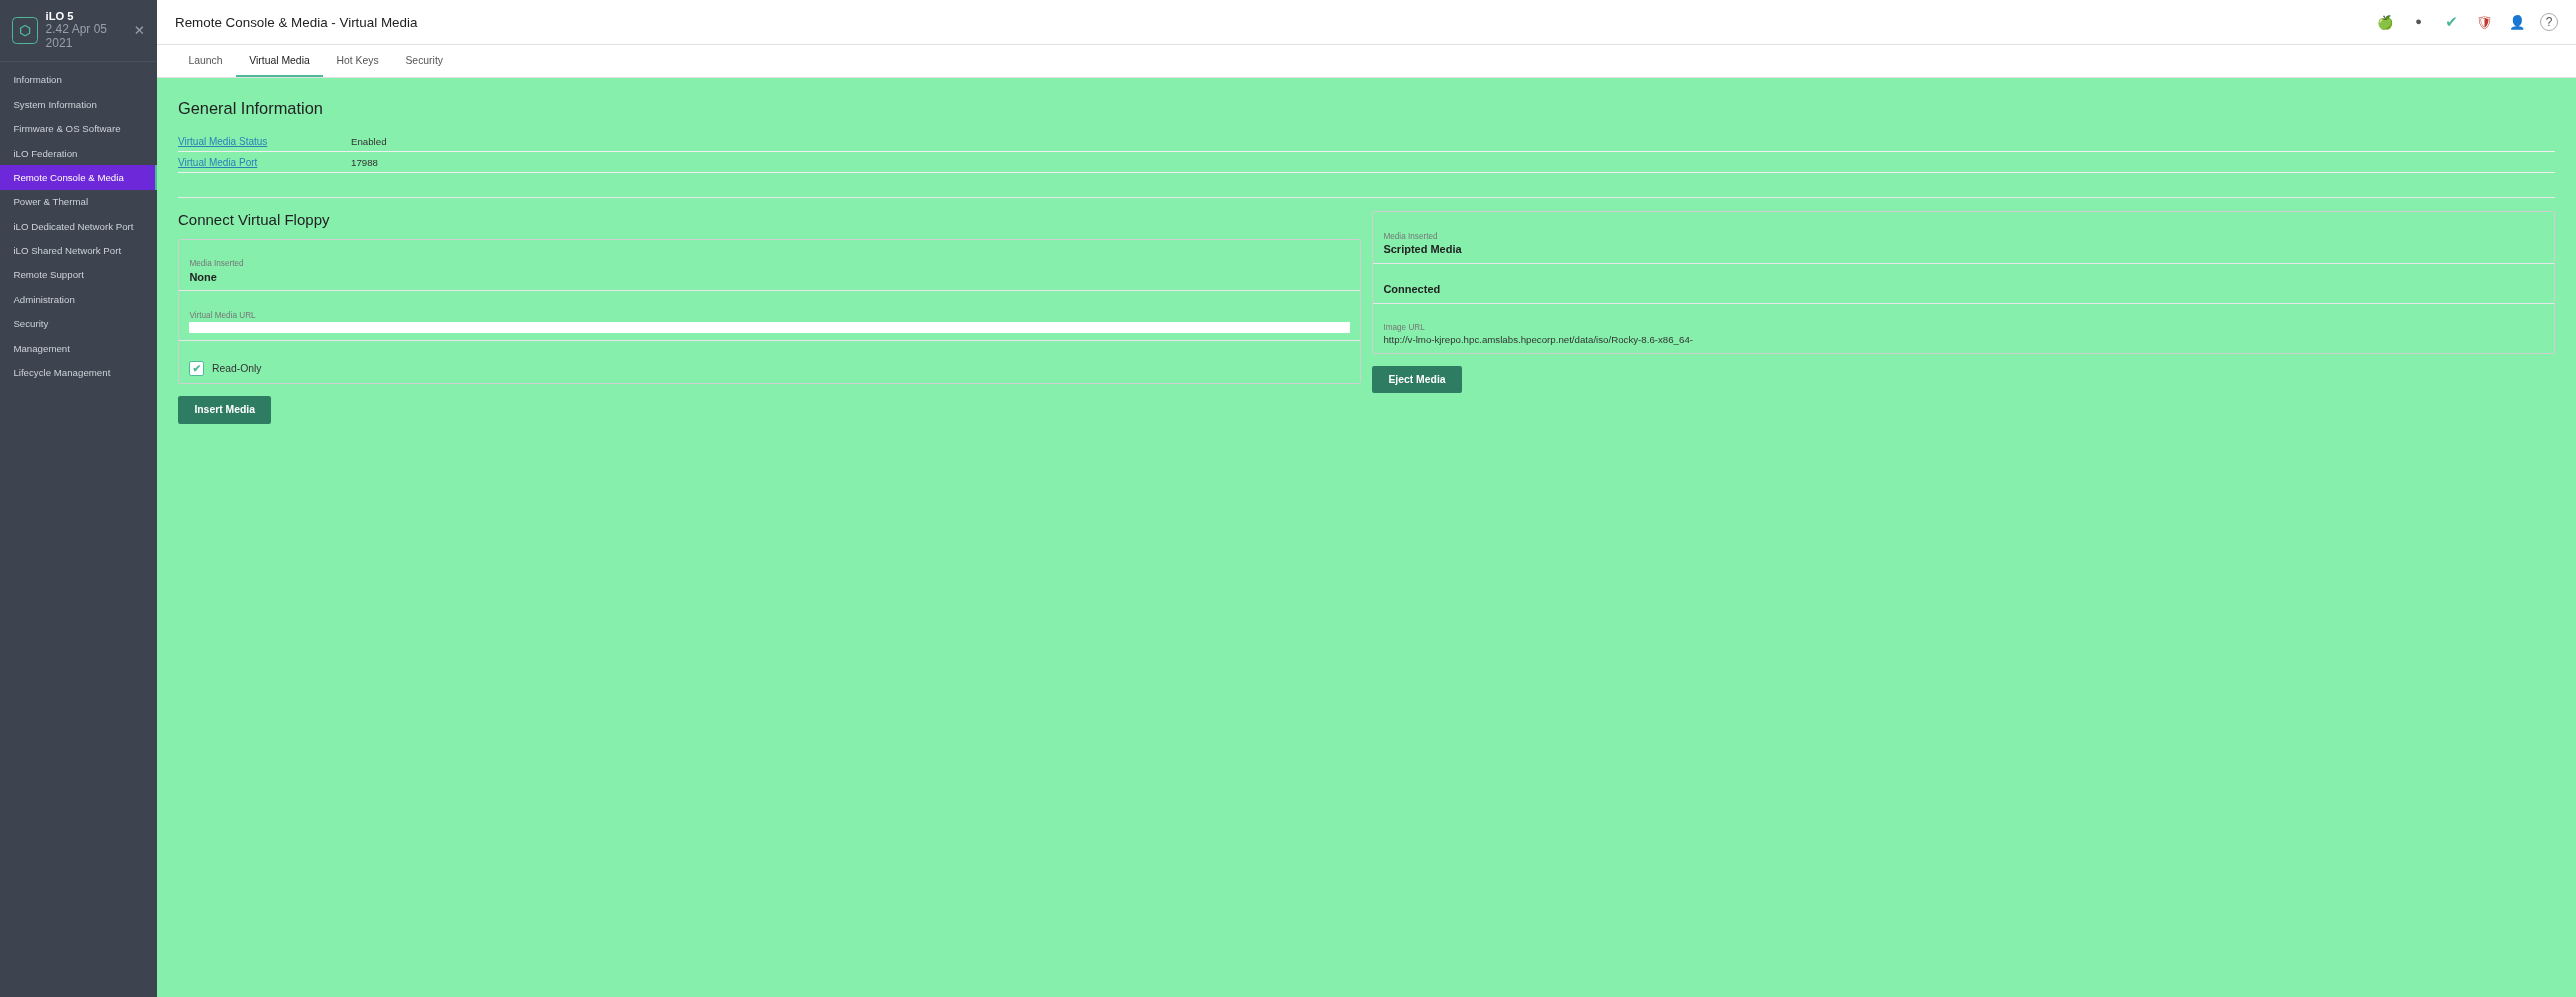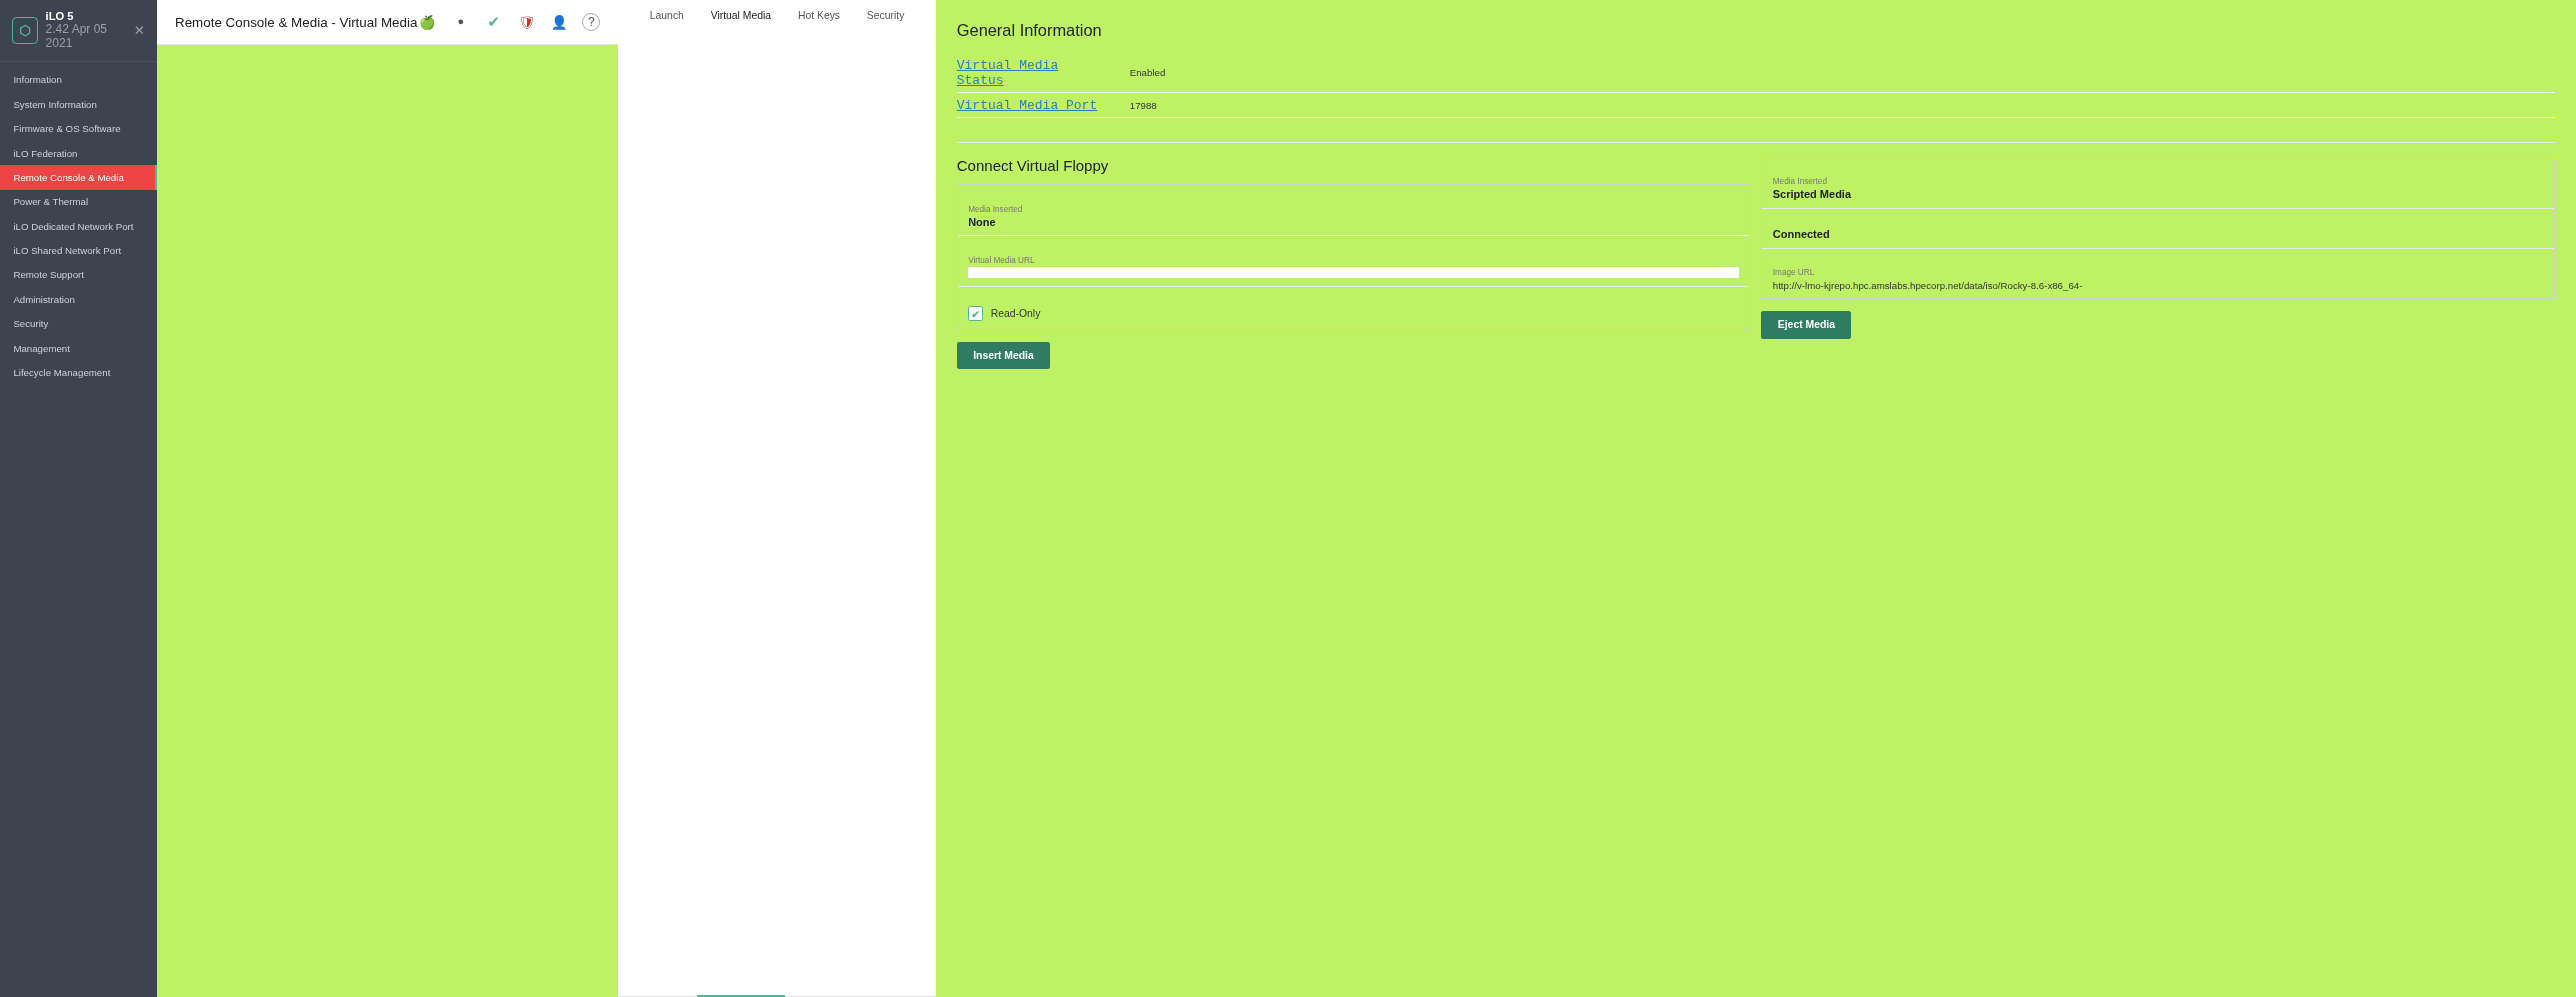--- a/index.html
+++ b/index.html
@@ -64,39 +64,39 @@
     }
     .nav-item {
       padding: 6.7px 13.4px;
       cursor: pointer;
       font-size: 9.7px;
       color: #cdd2d8;
       position: relative;
       transition: background 0.15s;
     }
     .nav-item.active {
-      background: #ef4444;
+      background: #6d28d9;
       color: #fff;
     }
     .nav-item.active::after {
       content: '';
       position: absolute;
       right: 0;
       top: 0;
       bottom: 0;
       width: 2.2px;
       background: #4db89a;
     }
 
     
     .main {
       flex: 1;
       display: flex;
-      flex-direction: row;
-      background: #bef264;
+      flex-direction: column;
+      background: #86efac;
       overflow-y: auto;
     }
 
     
     .topbar {
       display: flex;
       align-items: center;
       justify-content: space-between;
       padding: 0 18px;
       height: 45px;
@@ -171,22 +171,21 @@
       gap: 24px;
     }
     .info-label {
       width: 149px;
       min-width: 149px;
     }
     .info-label a {
       color: #2980b9;
       text-decoration: underline;
       cursor: pointer;
-      font-size: 13px;
-      font-family: Liberation Mono, monospace;
+      font-size: 10px;
     }
     .info-value {
       color: #333;
       font-size: 9.7px;
     }
 
     
     .panels {
       display: flex;
       gap: 11px;

